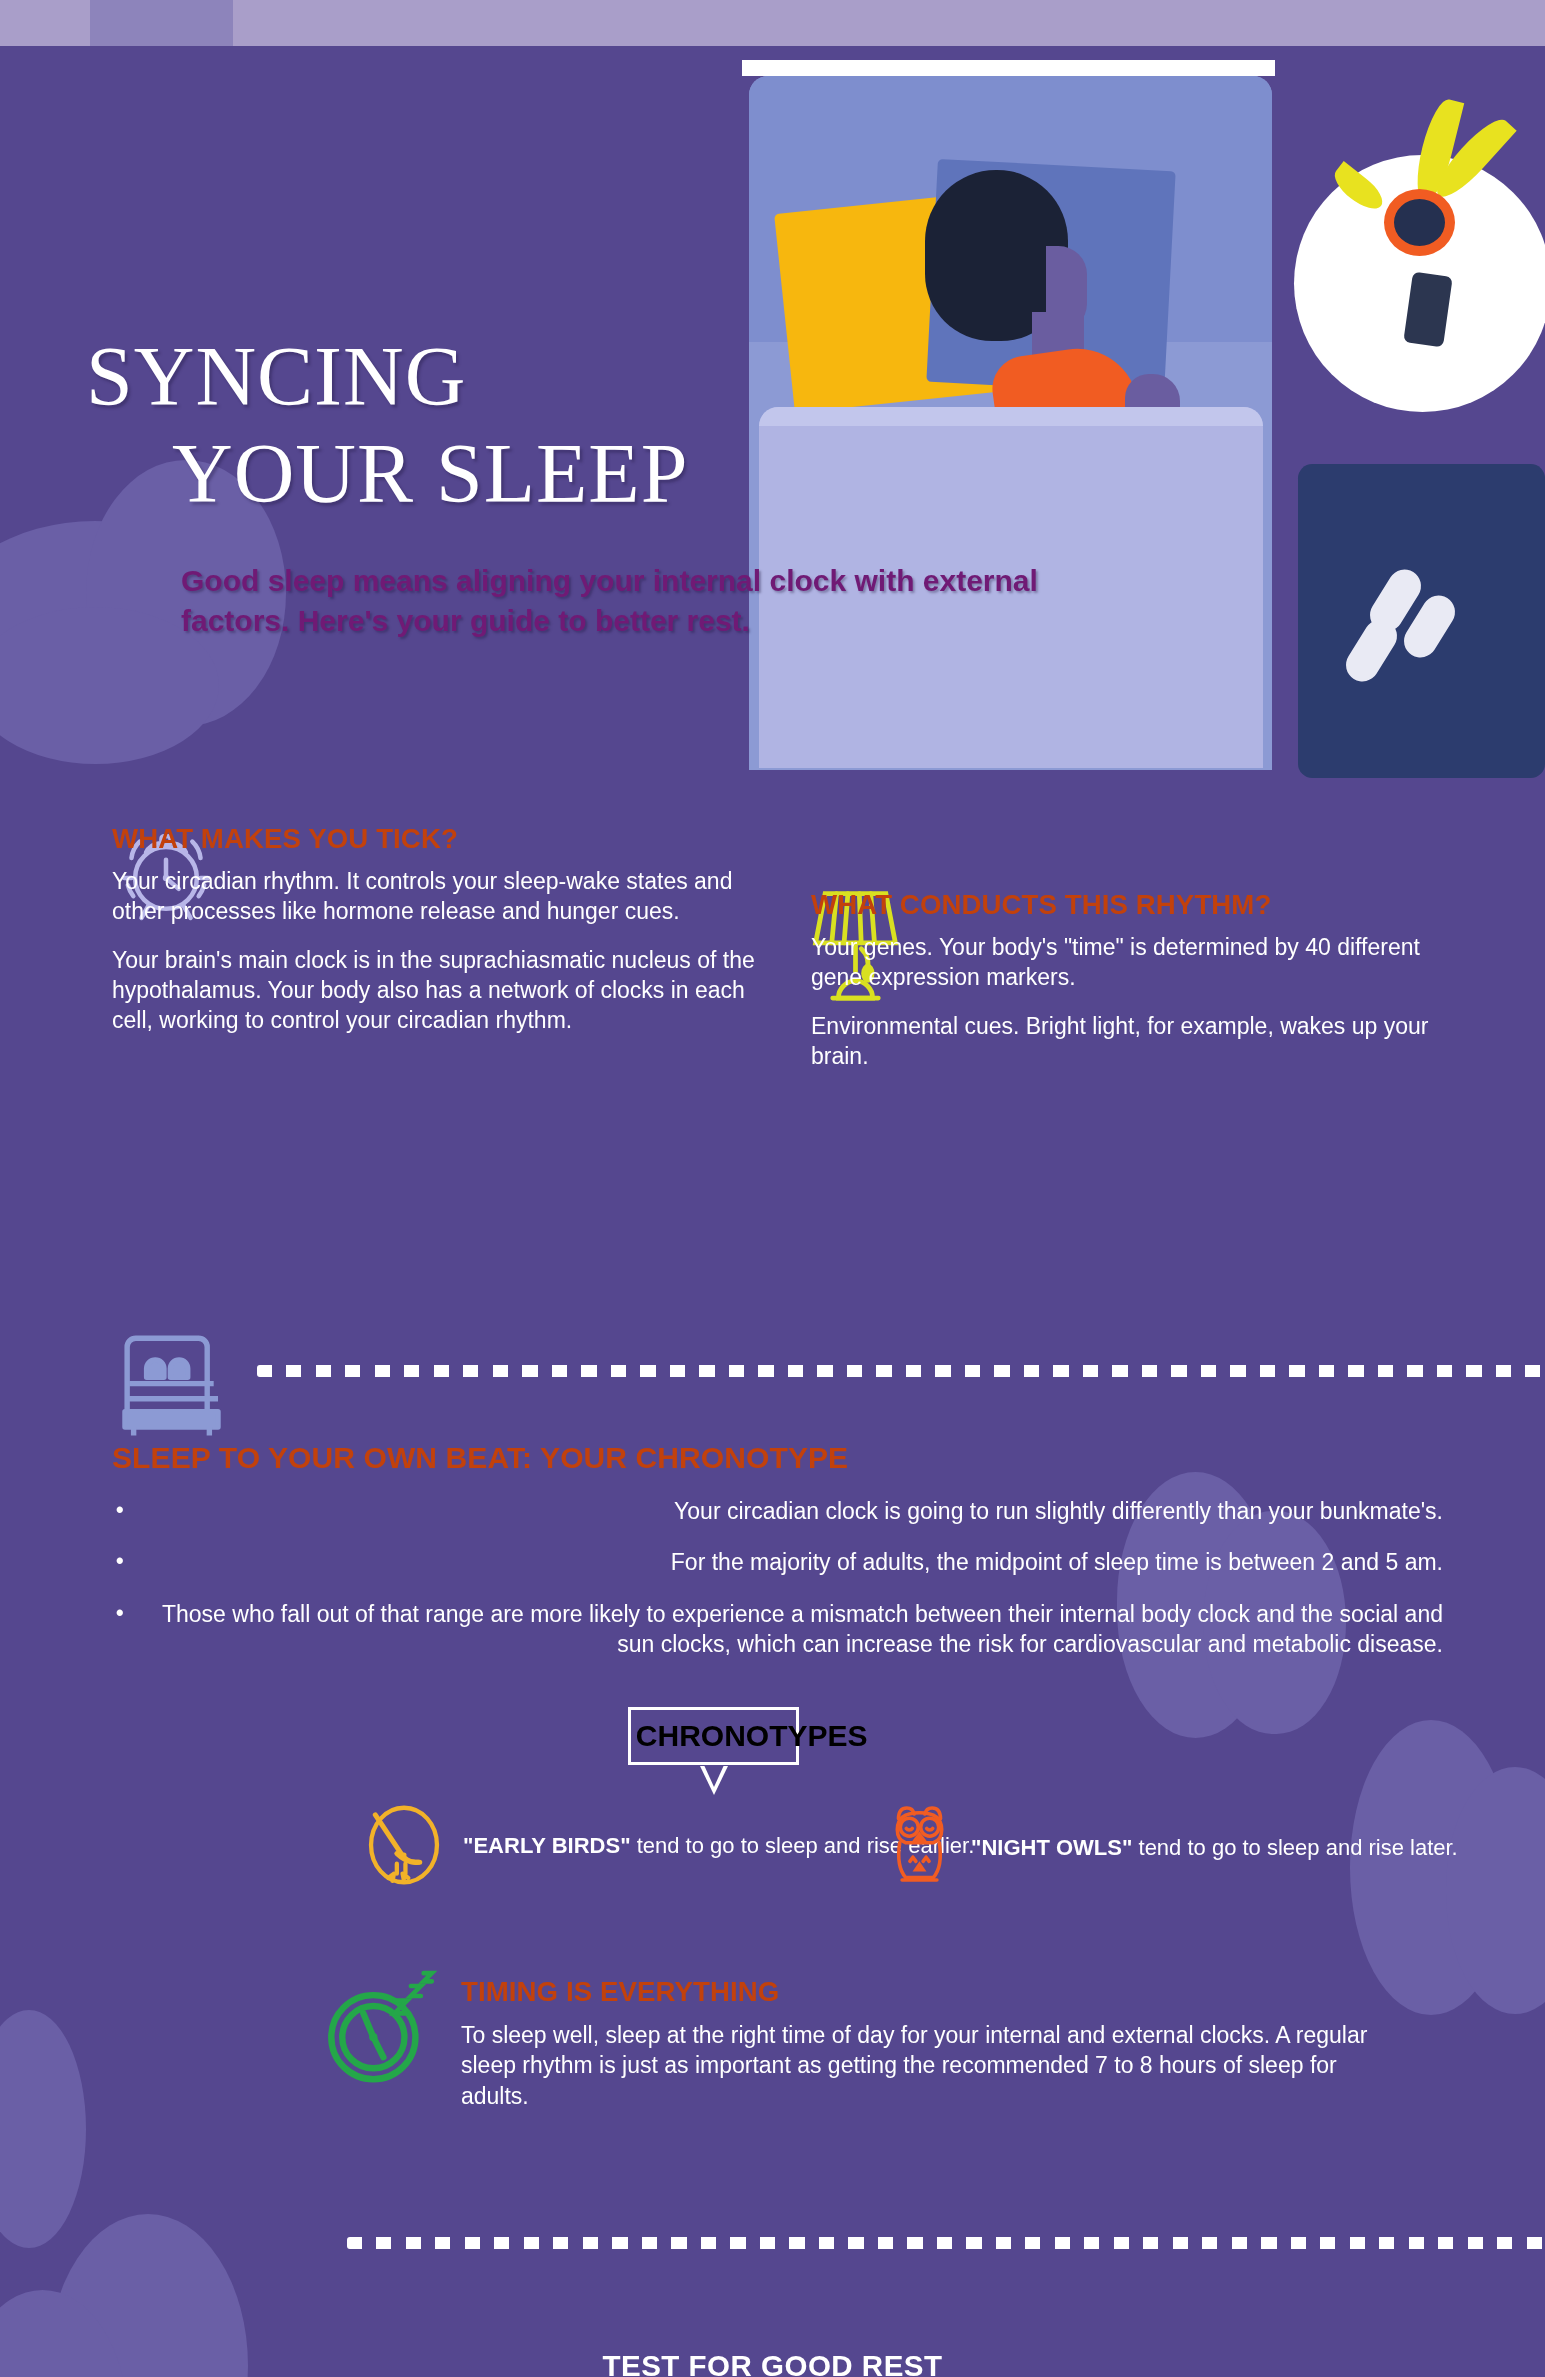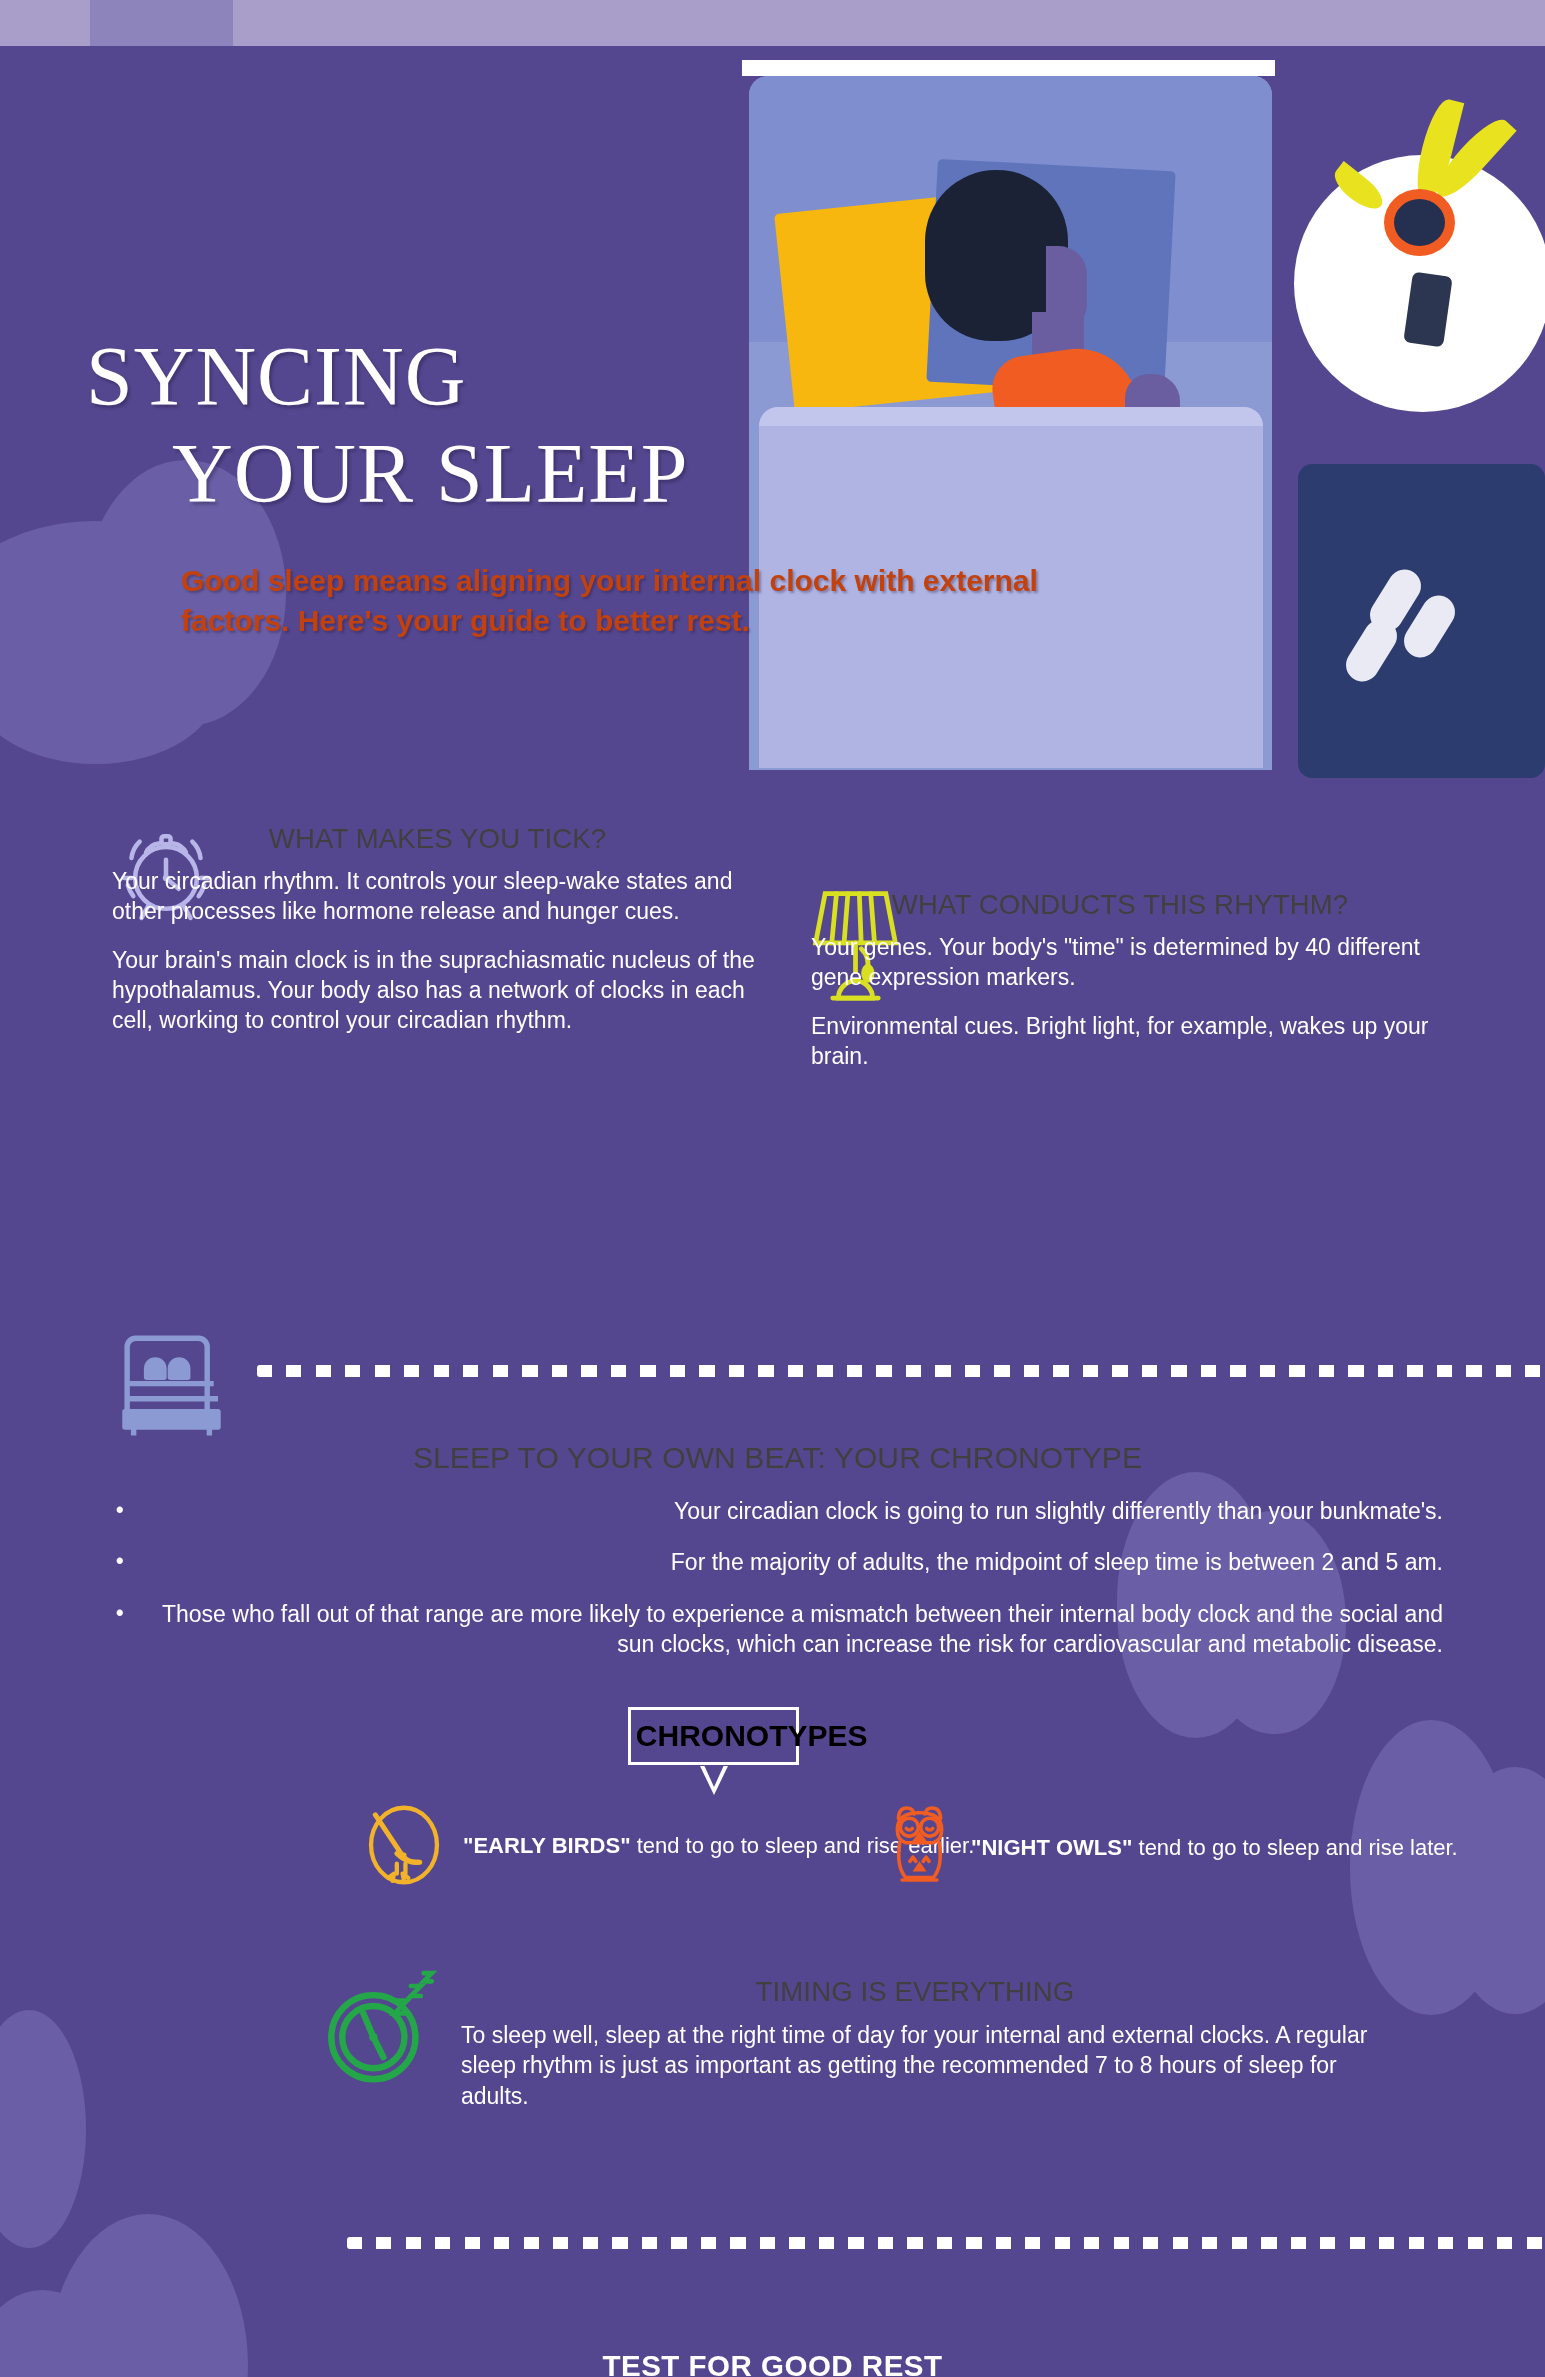--- a/index.html
+++ b/index.html
@@ -116,28 +116,28 @@
   .title {
     position:absolute; left:86px; top:328px; z-index:9;
     color:#ffffff;
     font-family:"Liberation Serif", serif;
     font-size:84px; line-height:1.16; letter-spacing:1px;
     text-shadow: 2.4px 2.9px 2.9px rgba(30,20,60,.35);
   }
   .title .l2{ padding-left:86px; display:block; }
   .subtitle {
     position:absolute; left:181px; top:561px; z-index:9;
-    color:#c2410c; font-weight:bold; font-size:30px; line-height:1.32;
+    color:#701a75; font-weight:bold; font-size:30px; line-height:1.32;
     text-shadow: 1.9px 1.9px 2.4px rgba(30,20,60,.35);
     max-width: 903px;
   }
 
   
   .sec-h {
-    color:#404040; font-weight:normal; letter-spacing:0.1px;text-align:center;
+    color:#c2410c; font-weight:bold; letter-spacing:0.1px;
   }
   .body-t { color:#ffffff; }
 
   
   .col-left{ position:absolute; left:112px; top:823px; width:651px; z-index:7;}
   .col-right{ position:absolute; left:811px; top:889px; width:618px; z-index:7;}
   .col-left h2, .col-right h2 { font-size:27.6px; margin-bottom:12.4px; }
   .col-left p, .col-right p { font-size:23px; line-height:1.30; margin-bottom:19px; }
 
   .icon-alarm{ position:absolute; left:109px; top:818px; width:114px; height:109px; z-index:7;}

